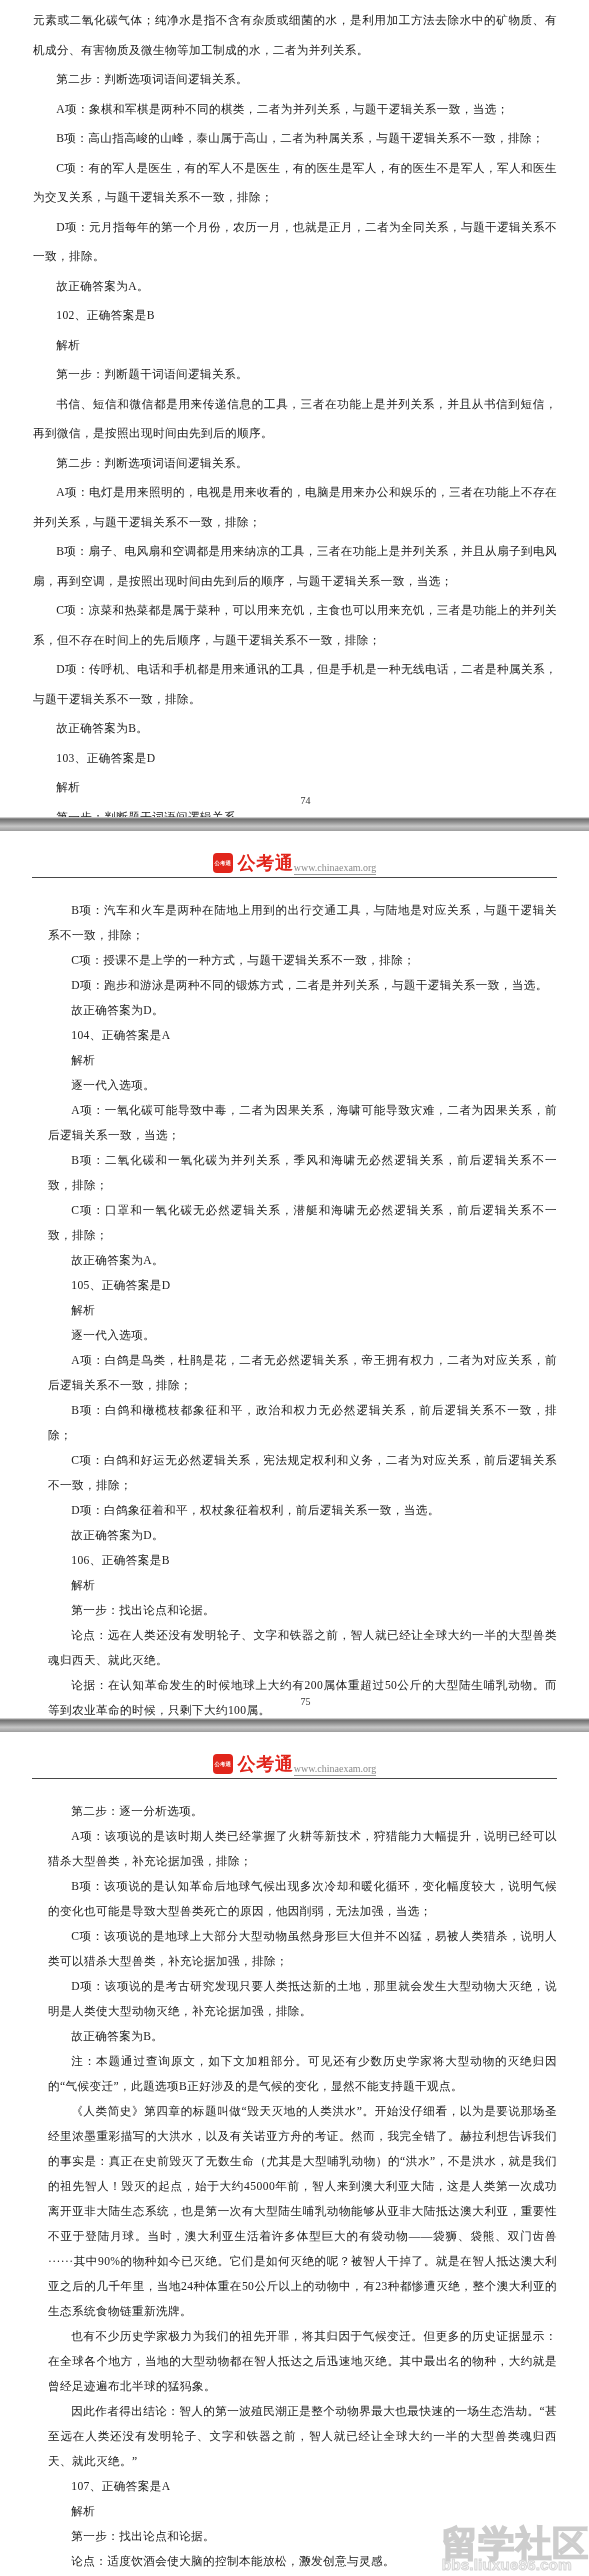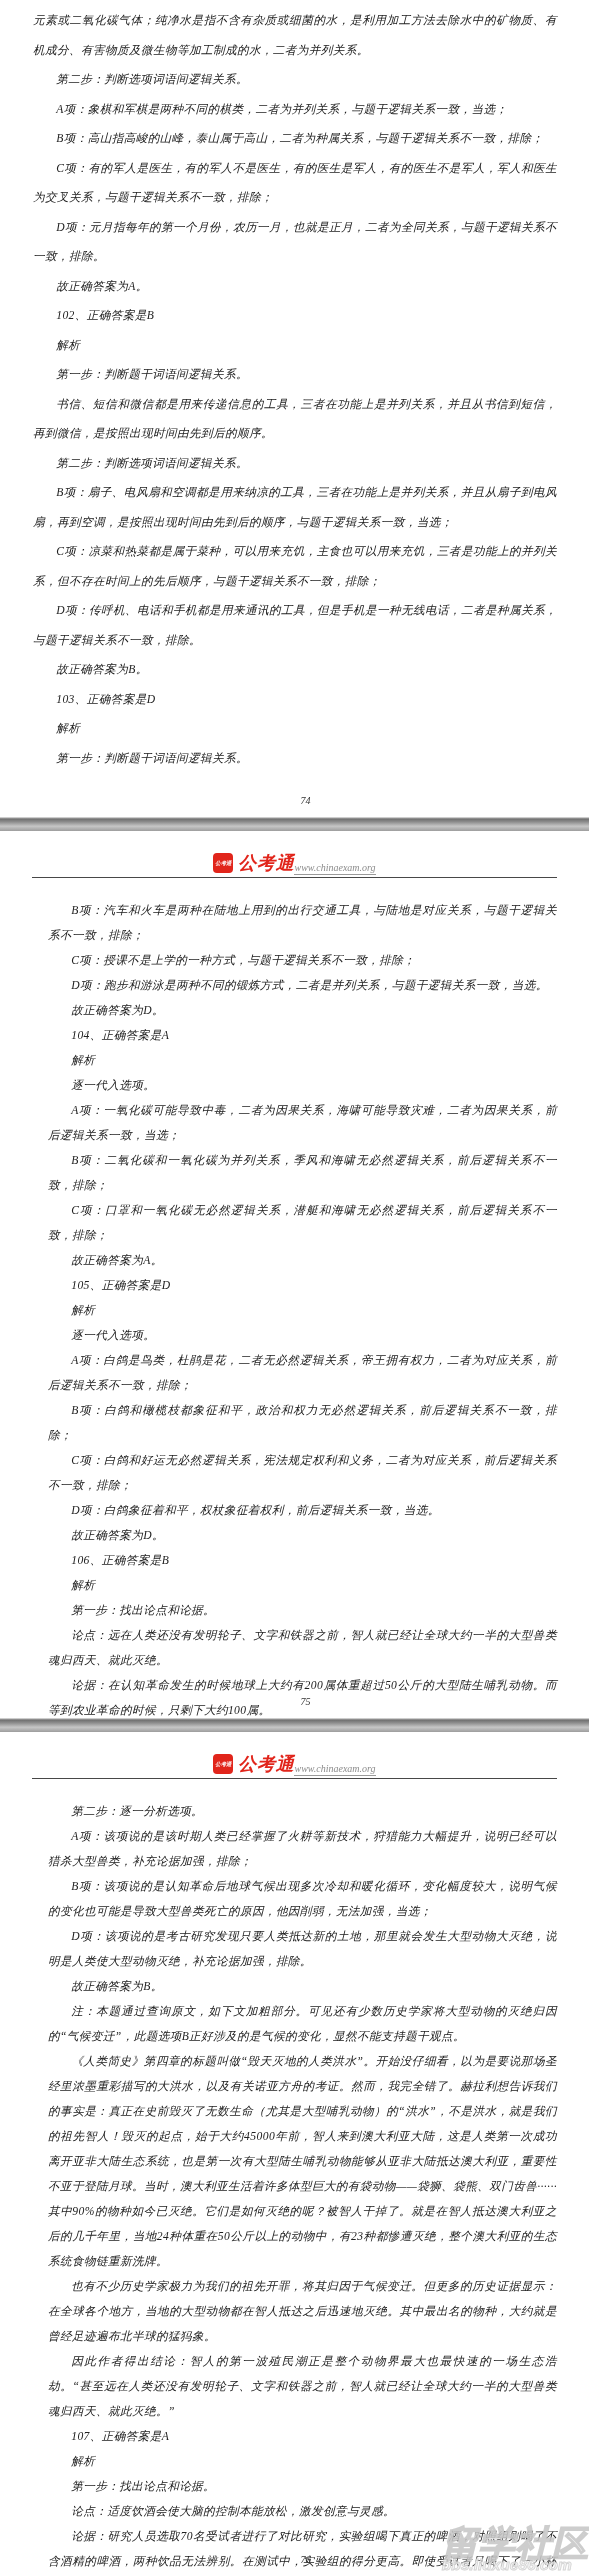--- a/index.html
+++ b/index.html
@@ -3,21 +3,20 @@
 <meta charset="utf-8">
 <style>
   html,body{margin:0;padding:0;background:#ffffff;}
   .doc{
     position:relative;
     width:589px;
     font-family:"Liberation Serif","DejaVu Serif",serif;
     color:#212121;
     background:#6d28d9;
     overflow:hidden;
-    font-style:italic;
   }
   .page{
     position:relative;
     background:#ffffff;
     overflow:hidden;
     box-sizing:border-box;
   }
   .page-1{height:817px;padding-top:6.2px;}
   .page-2{height:887px;}
   .page-3{height:844px;}
@@ -123,20 +122,21 @@
         <p class="para">A项：象棋和军棋是两种不同的棋类，二者为并列关系，与题干逻辑关系一致，当选；</p>
         <p class="para">B项：高山指高峻的山峰，泰山属于高山，二者为种属关系，与题干逻辑关系不一致，排除；</p>
         <p class="para">C项：有的军人是医生，有的军人不是医生，有的医生是军人，有的医生不是军人，军人和医生为交叉关系，与题干逻辑关系不一致，排除；</p>
         <p class="para">D项：元月指每年的第一个月份，农历一月，也就是正月，二者为全同关系，与题干逻辑关系不一致，排除。</p>
         <p class="para">故正确答案为A。</p>
         <p class="para">102、正确答案是B</p>
         <p class="para">解析</p>
         <p class="para">第一步：判断题干词语间逻辑关系。</p>
         <p class="para">书信、短信和微信都是用来传递信息的工具，三者在功能上是并列关系，并且从书信到短信，再到微信，是按照出现时间由先到后的顺序。</p>
         <p class="para">第二步：判断选项词语间逻辑关系。</p>
+        <p class="para">A项：电灯是用来照明的，电视是用来收看的，电脑是用来办公和娱乐的，三者在功能上不存在并列关系，与题干逻辑关系不一致，排除；</p>
         <p class="para">B项：扇子、电风扇和空调都是用来纳凉的工具，三者在功能上是并列关系，并且从扇子到电风扇，再到空调，是按照出现时间由先到后的顺序，与题干逻辑关系一致，当选；</p>
         <p class="para">C项：凉菜和热菜都是属于菜种，可以用来充饥，主食也可以用来充饥，三者是功能上的并列关系，但不存在时间上的先后顺序，与题干逻辑关系不一致，排除；</p>
         <p class="para">D项：传呼机、电话和手机都是用来通讯的工具，但是手机是一种无线电话，二者是种属关系，与题干逻辑关系不一致，排除。</p>
         <p class="para">故正确答案为B。</p>
         <p class="para">103、正确答案是D</p>
         <p class="para">解析</p>
         <p class="para">第一步：判断题干词语间逻辑关系。</p>
       </div>
     <div class="page-number">74</div>
   </section>
@@ -187,20 +187,21 @@
       <div class="logo">
         <span class="logo-badge">公考通</span>
         <span class="logo-text">公考通</span>
       </div>
       <span class="site-url">www.chinaexam.org</span>
     </header>
     <div class="page-body">
         <p class="para">第二步：逐一分析选项。</p>
         <p class="para">A项：该项说的是该时期人类已经掌握了火耕等新技术，狩猎能力大幅提升，说明已经可以猎杀大型兽类，补充论据加强，排除；</p>
         <p class="para">B项：该项说的是认知革命后地球气候出现多次冷却和暖化循环，变化幅度较大，说明气候的变化也可能是导致大型兽类死亡的原因，他因削弱，无法加强，当选；</p>
+        <p class="para">C项：该项说的是地球上大部分大型动物虽然身形巨大但并不凶猛，易被人类猎杀，说明人类可以猎杀大型兽类，补充论据加强，排除；</p>
         <p class="para">D项：该项说的是考古研究发现只要人类抵达新的土地，那里就会发生大型动物大灭绝，说明是人类使大型动物灭绝，补充论据加强，排除。</p>
         <p class="para">故正确答案为B。</p>
         <p class="para">注：本题通过查询原文，如下文加粗部分。可见还有少数历史学家将大型动物的灭绝归因的“气候变迁”，此题选项B正好涉及的是气候的变化，显然不能支持题干观点。</p>
         <p class="para">《人类简史》第四章的标题叫做“毁天灭地的人类洪水”。开始没仔细看，以为是要说那场圣经里浓墨重彩描写的大洪水，以及有关诺亚方舟的考证。然而，我完全错了。赫拉利想告诉我们的事实是：真正在史前毁灭了无数生命（尤其是大型哺乳动物）的“洪水”，不是洪水，就是我们的祖先智人！毁灭的起点，始于大约45000年前，智人来到澳大利亚大陆，这是人类第一次成功离开亚非大陆生态系统，也是第一次有大型陆生哺乳动物能够从亚非大陆抵达澳大利亚，重要性不亚于登陆月球。当时，澳大利亚生活着许多体型巨大的有袋动物——袋狮、袋熊、双门齿兽······其中90%的物种如今已灭绝。它们是如何灭绝的呢？被智人干掉了。就是在智人抵达澳大利亚之后的几千年里，当地24种体重在50公斤以上的动物中，有23种都惨遭灭绝，整个澳大利亚的生态系统食物链重新洗牌。</p>
         <p class="para">也有不少历史学家极力为我们的祖先开罪，将其归因于气候变迁。但更多的历史证据显示：在全球各个地方，当地的大型动物都在智人抵达之后迅速地灭绝。其中最出名的物种，大约就是曾经足迹遍布北半球的猛犸象。</p>
         <p class="para">因此作者得出结论：智人的第一波殖民潮正是整个动物界最大也最快速的一场生态浩劫。“甚至远在人类还没有发明轮子、文字和铁器之前，智人就已经让全球大约一半的大型兽类魂归西天、就此灭绝。”</p>
         <p class="para">107、正确答案是A</p>
         <p class="para">解析</p>
         <p class="para">第一步：找出论点和论据。</p>
         <p class="para">论点：适度饮酒会使大脑的控制本能放松，激发创意与灵感。</p>

